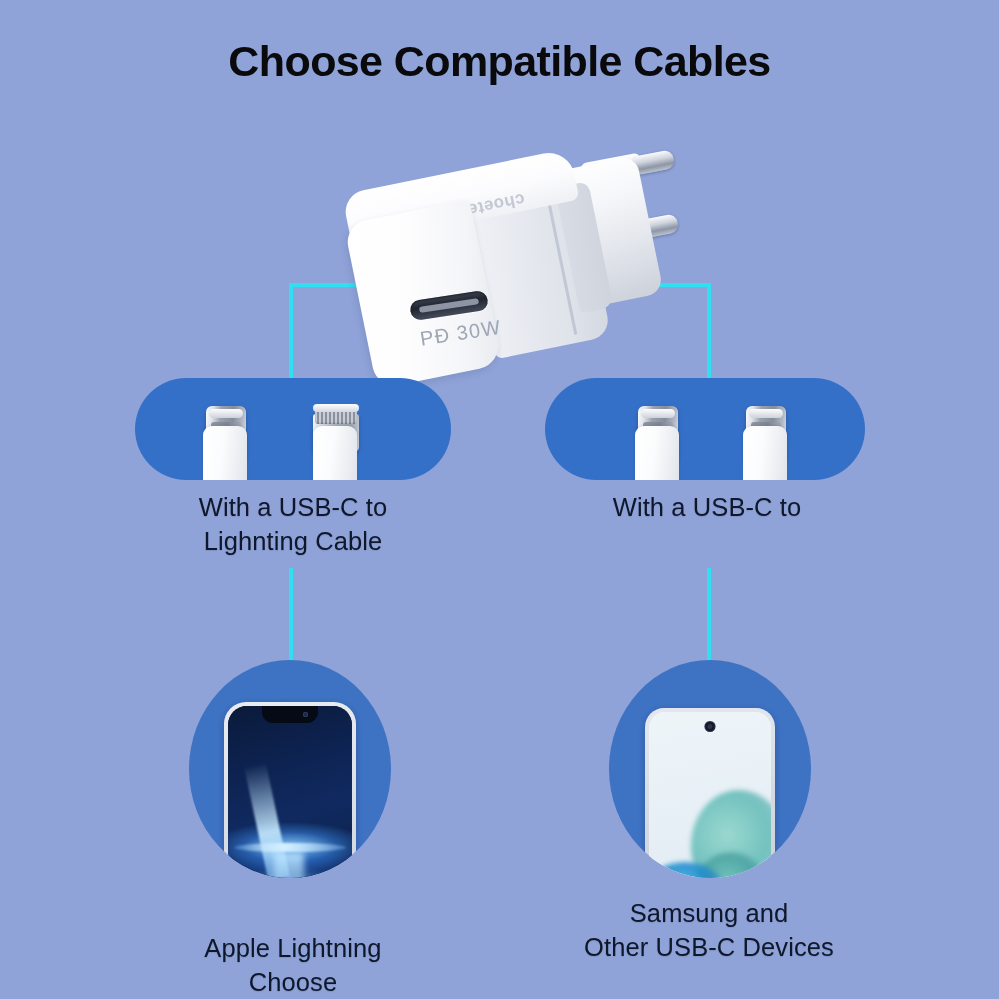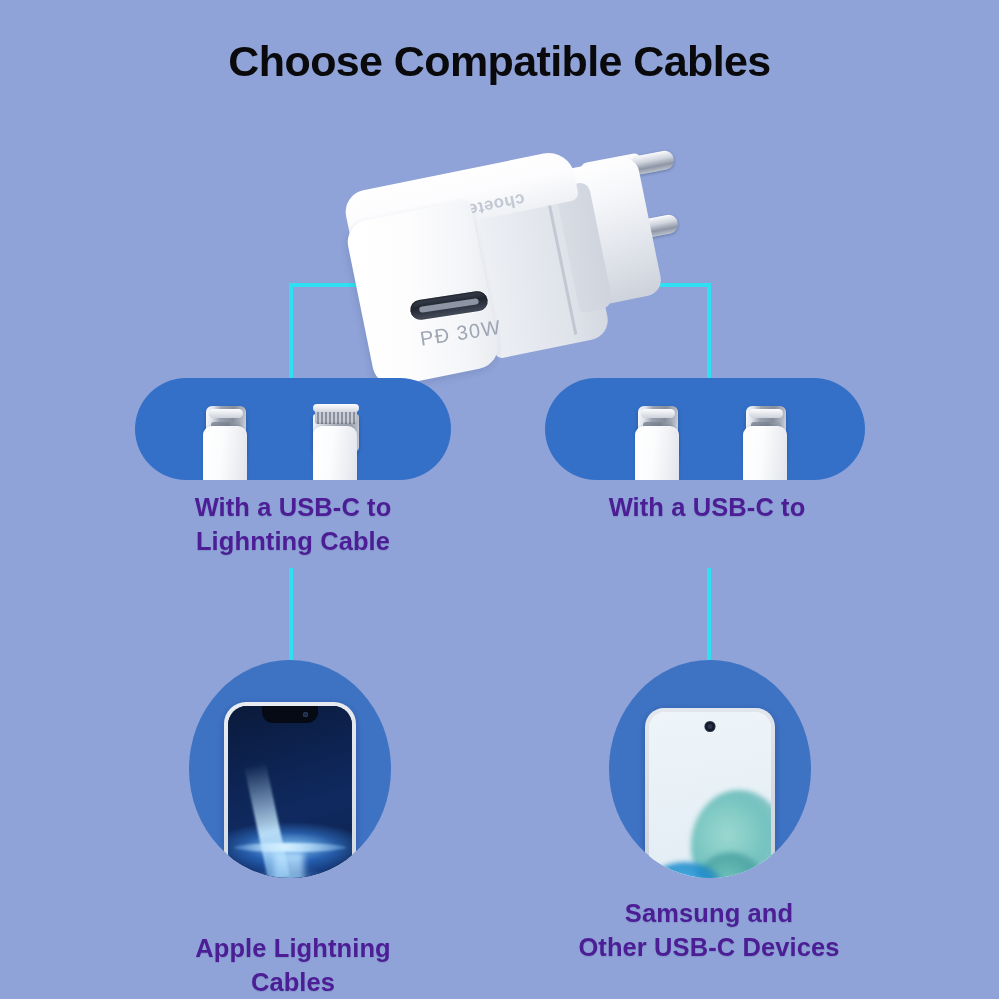--- a/index.html
+++ b/index.html
@@ -183,26 +183,25 @@
   
   #cab-l1{left:60px;}
   #cab-l2{left:170px;}
   #cab-r1{left:82px;}
   #cab-r2{left:190px;}
 
   
   .caption{
     position:absolute;
     text-align:center;
-    color:#4c1d95;
+    color:#0f172a;
     font-size:25.5px;
     line-height:34px;
     letter-spacing:.1px;
     text-shadow:0 1px 1px rgba(60,80,130,.18);
-    font-weight:bold;
   }
   #cap-left{left:113px;top:490px;width:360px;}
   #cap-right{left:527px;top:490px;width:360px;}
   #cap-bl{left:113px;top:896px;width:360px;margin-top:35px;}
   #cap-br{left:515px;top:896px;width:388px;}
 
   
   .devcircle{
     position:absolute;
     width:202px;height:218px;
@@ -412,20 +411,20 @@
 
         <div class="blob" id="sam-blue1"></div>
 
         <div id="punchhole"></div>
       </div>
     </div>
   </div>
 
   <div class="caption" id="cap-bl">
     <div>Apple Lightning</div>
-    <div>Cables</div>
+    <div>Choose</div>
   </div>
   <div class="caption" id="cap-br">
     <div>Samsung and</div>
     <div>Other USB-C Devices</div>
   </div>
 
 </div>
 
 </body></html>

